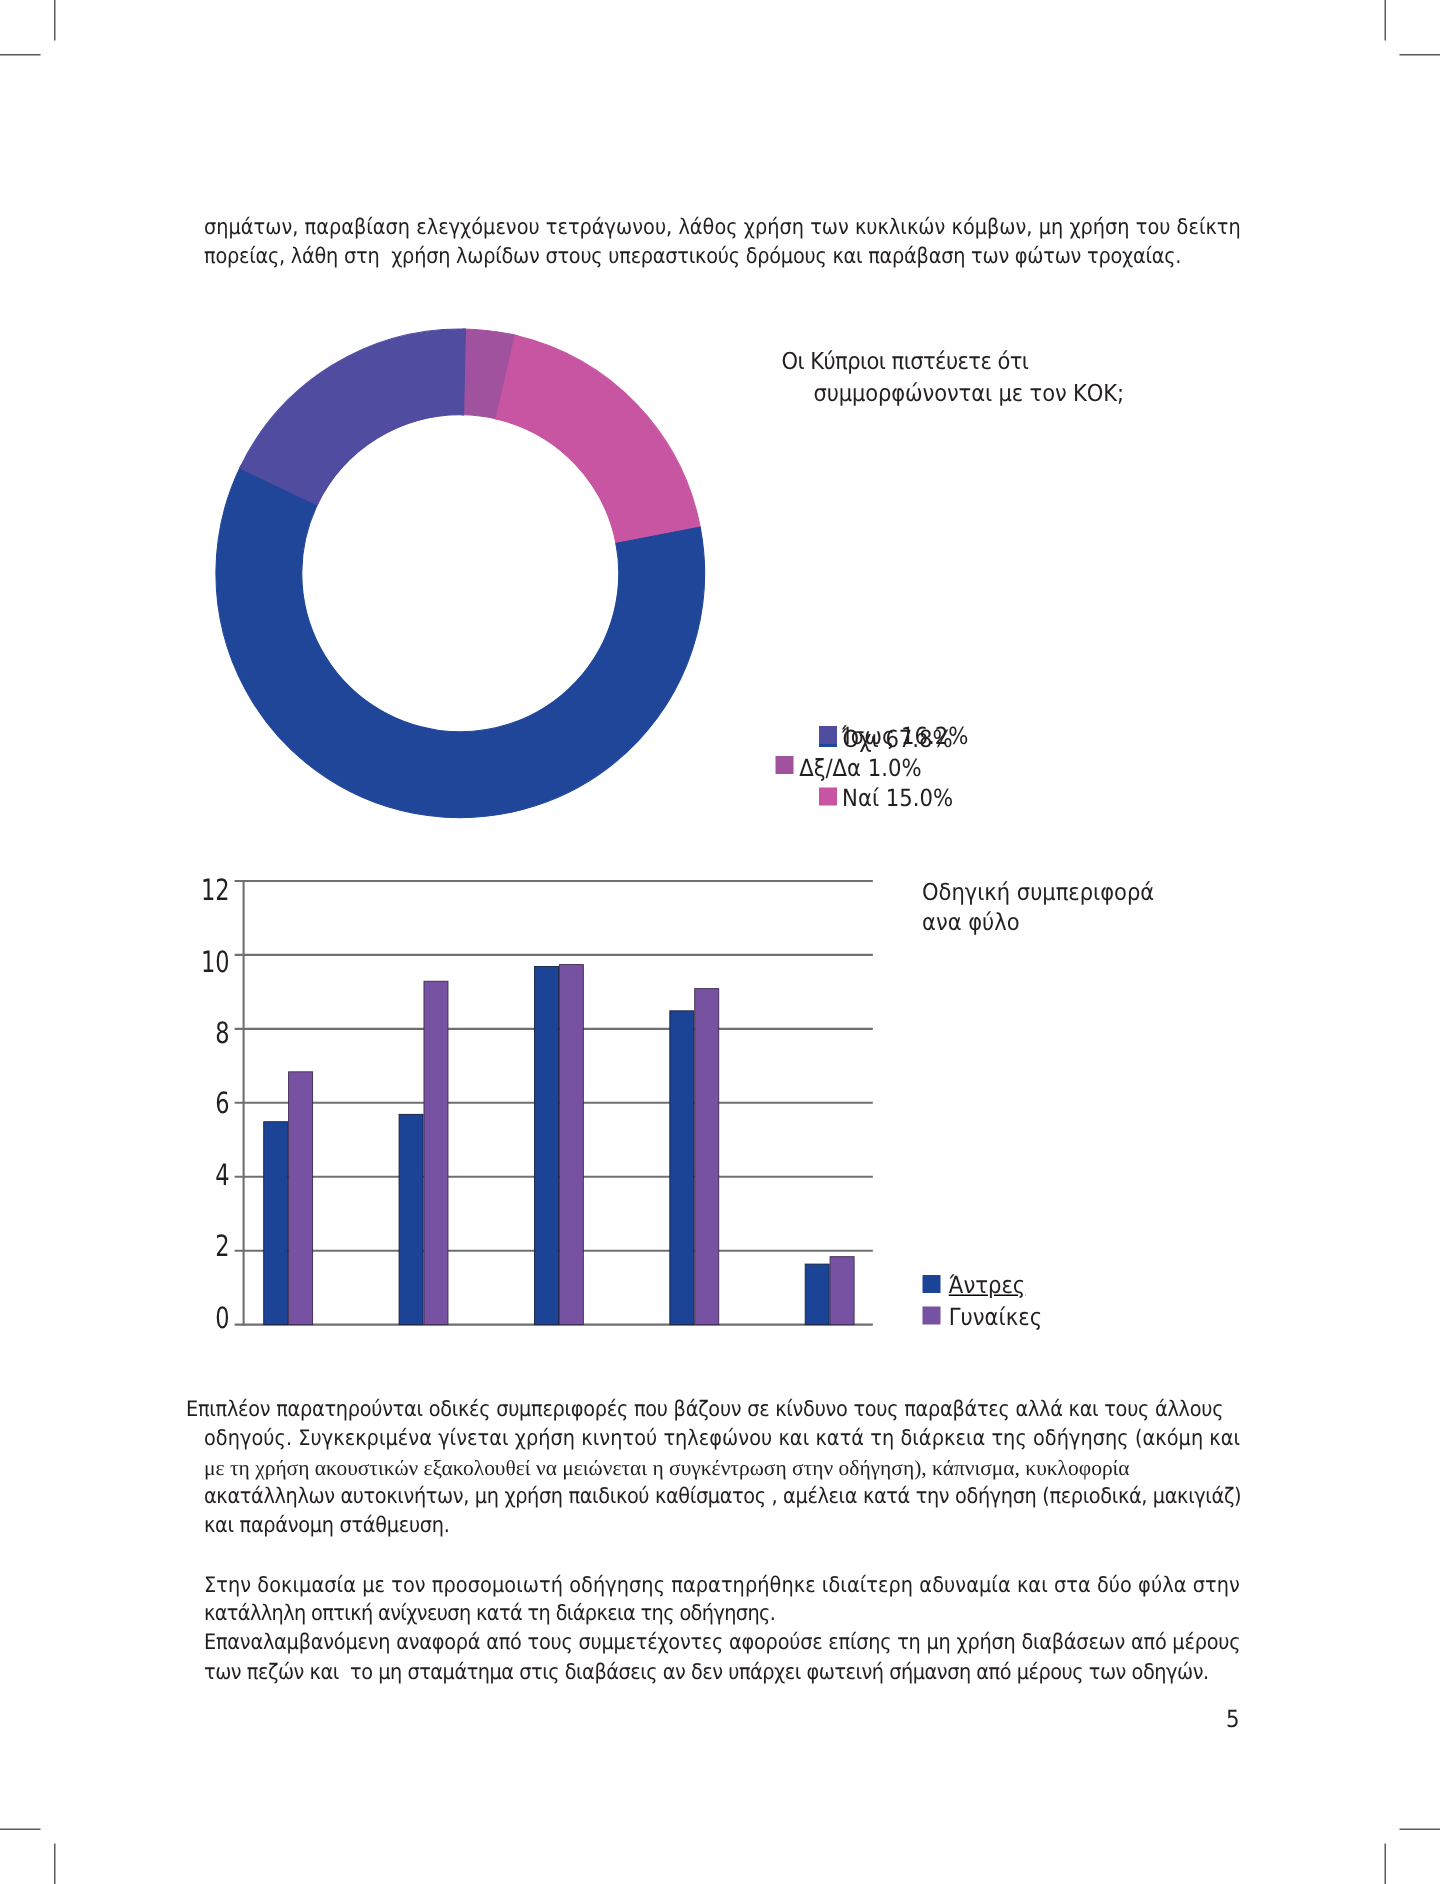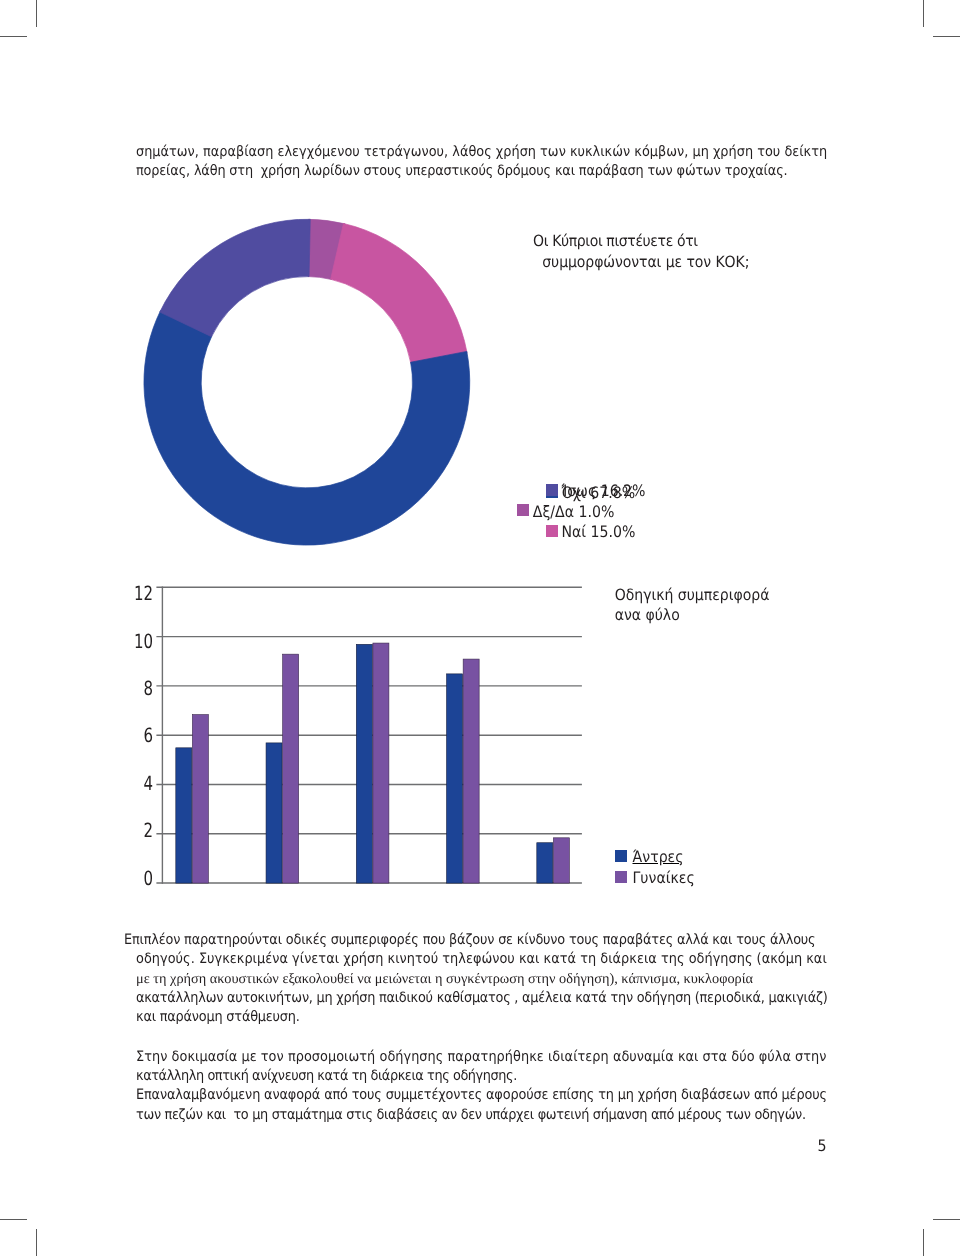--- a/index.html
+++ b/index.html
@@ -56,21 +56,21 @@
 
   <div class="chart" style="left:0px;top:0px;width:960px;height:600px;">
     <svg width="620" height="620" viewBox="0 0 620 620" style="position:absolute;left:0px;top:72px;">
       <path d="M 308.56 147.31 A 162.90 162.90 0 0 1 345.15 151.87 L 331.69 207.52 A 105.65 105.65 0 0 0 307.96 204.56 Z" fill="#A1529F" stroke="#A1529F" stroke-width="0.7"></path>
       <path d="M 343.49 151.48 A 162.90 162.90 0 0 1 467.12 281.07 L 410.79 291.31 A 105.65 105.65 0 0 0 330.62 207.26 Z" fill="#C855A1" stroke="#C855A1" stroke-width="0.7"></path>
       <path d="M 466.81 279.40 A 162.90 162.90 0 1 1 160.56 238.53 L 211.98 263.72 A 105.65 105.65 0 1 0 410.59 290.22 Z" fill="#1F4699" stroke="#1F4699" stroke-width="0.7"></path>
       <path d="M 159.82 240.07 A 162.90 162.90 0 0 1 310.26 147.34 L 309.06 204.58 A 105.65 105.65 0 0 0 211.50 264.72 Z" fill="#504CA0" stroke="#504CA0" stroke-width="0.7"></path>
     </svg>
   </div>
 
-  <div class="ctitle" style="left:533px;top:234.40px;letter-spacing:-0.370px;">Οι Κύπριοι πιστέυετε ότι</div>
+  <div class="ctitle" style="left:521px;top:234.40px;letter-spacing:-0.370px;">Οι Κύπριοι πιστέυετε ότι</div>
   <div class="ctitle" style="left:542.3px;top:254.50px;letter-spacing:-0.075px;">συμμορφώνονται με τον ΚΟΚ;</div>
 
   <div class="legend-item" style="left:545.6px;top:486px;height:12.3px;text-align:right;">
     <span class="swatch" style="width:12.3px;height:12.3px;background:#1F4699;"></span>
     <span class="legend-label" style="margin-left:3.5px;">Όχι 67.8%</span>
   </div>
   <div class="legend-item" style="left:545.6px;top:483.55px;height:12.3px;">
     <span class="swatch" style="width:12.3px;height:12.3px;background:#504CA0;"></span>
     <span class="legend-label" style="margin-left:3.5px;">Ίσως 16.2%</span>
   </div>

